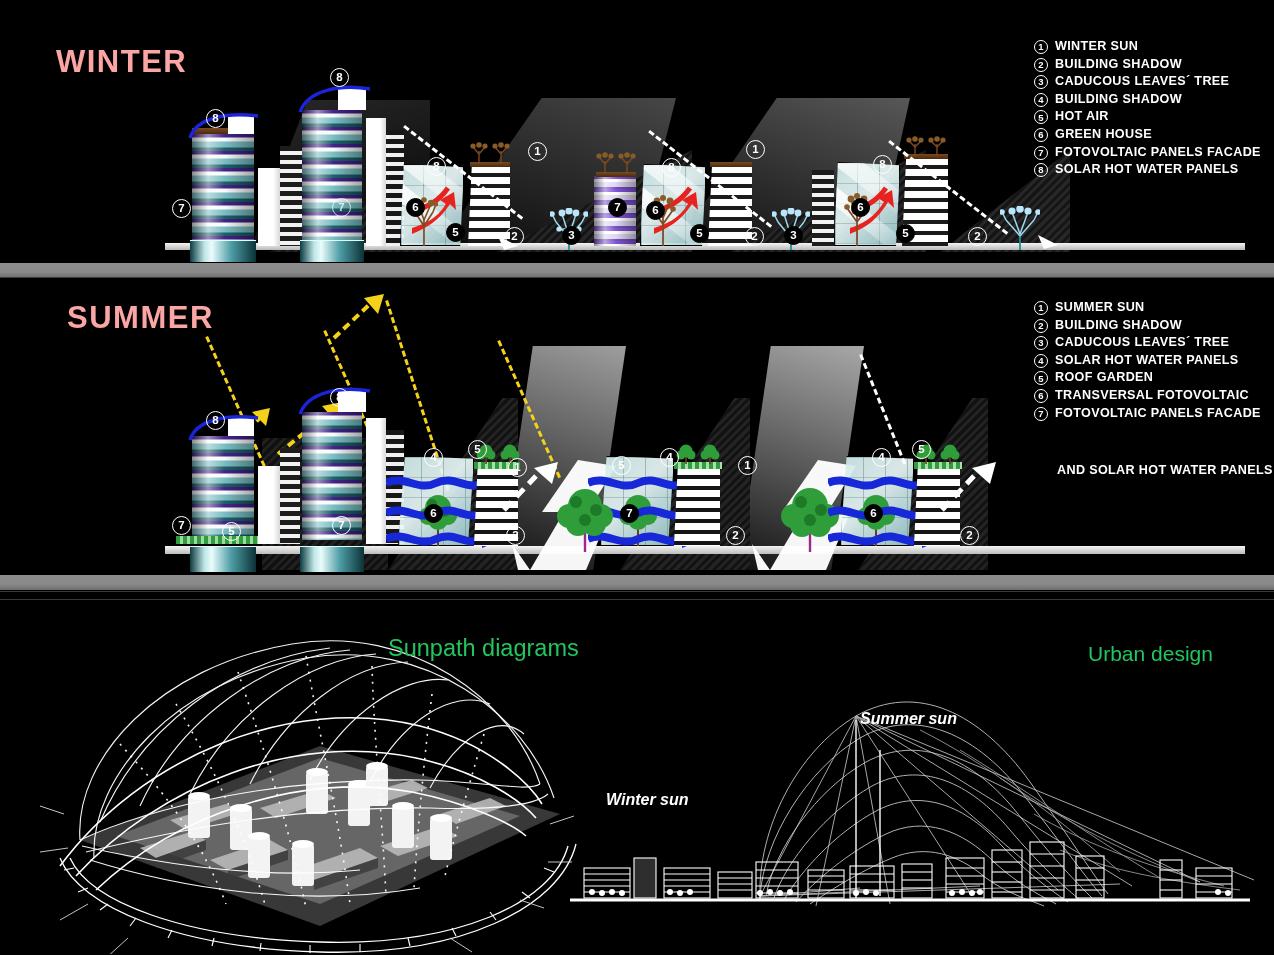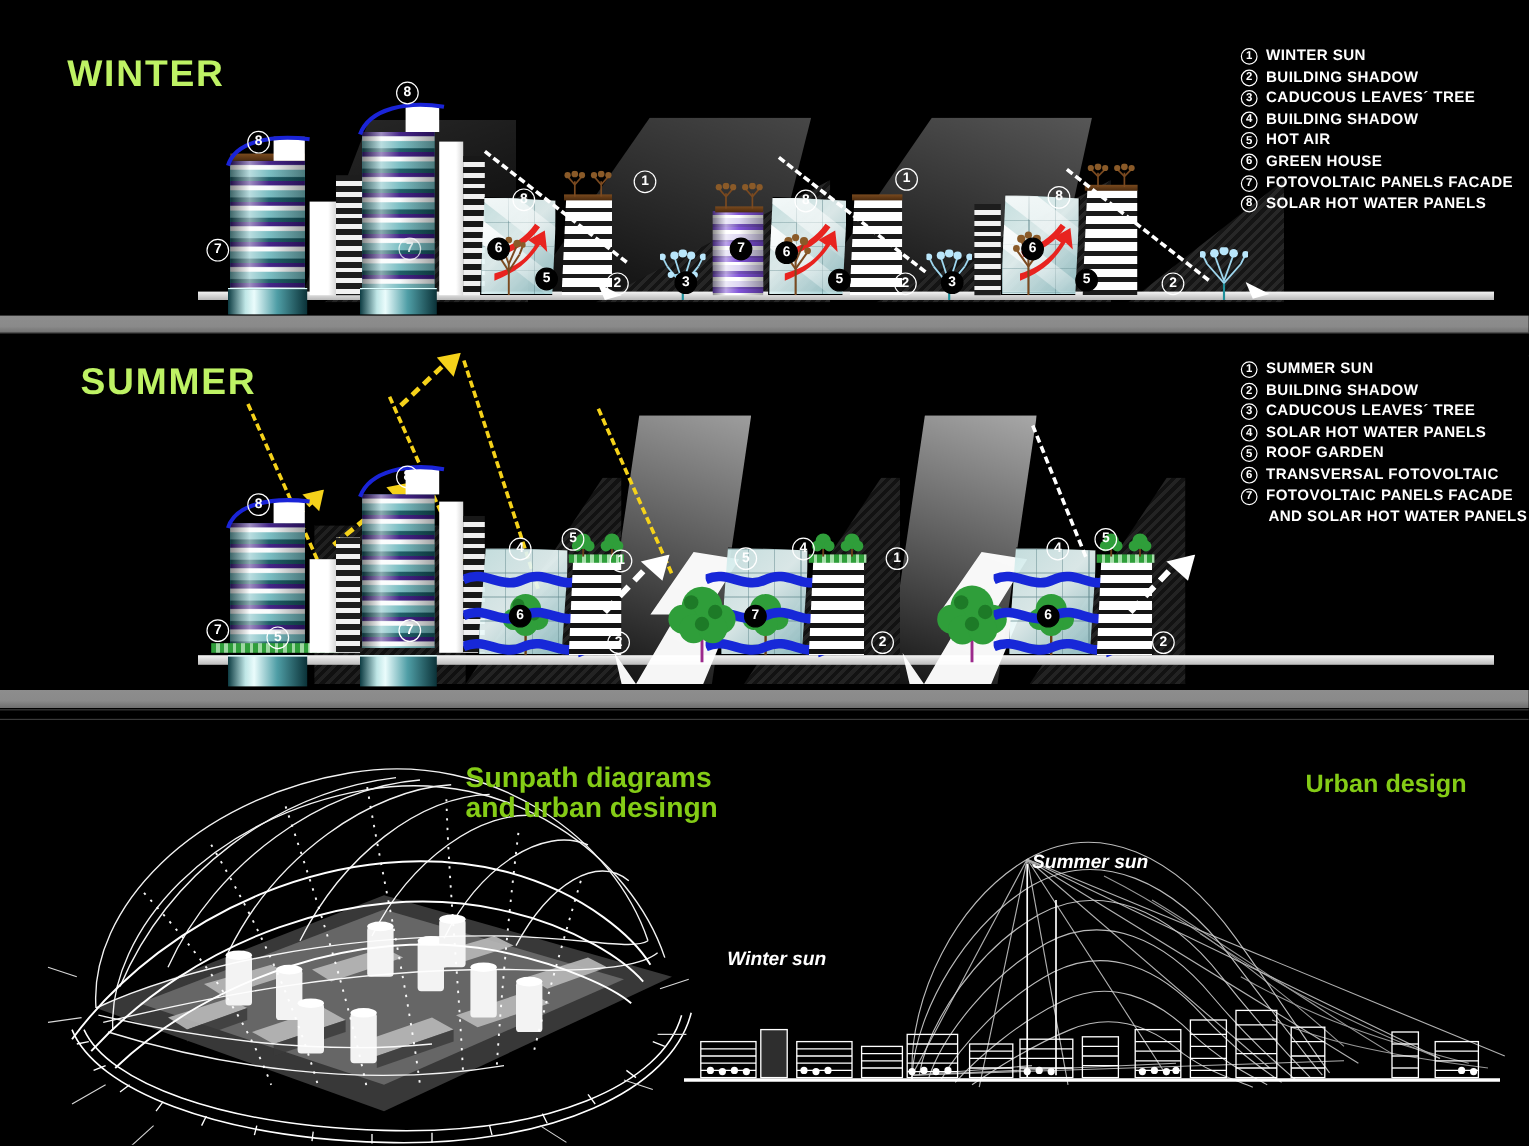--- a/index.html
+++ b/index.html
@@ -24,40 +24,40 @@
   #bar-2 { top: 575px; }
 
   .hairline { position: absolute; left: 0; width: 1274px; height: 1px; background: #3a3a3a; }
   #hl-1 { top: 277px; }
   #hl-2 { top: 296px; }
   #hl-3 { top: 591px; }
   #hl-4 { top: 599px; }
 
   
   .season-title {
-    position: absolute; color: #bef264; font-size: 31px; font-weight: bold;
+    position: absolute; color: #fca5a5; font-size: 31px; font-weight: bold;
     letter-spacing: 1.5px; white-space: nowrap;
   }
   #winter-title { left: 56px; top: 44px; }
   #summer-title { left: 56px; top: 359px; }
 
   
   .legend { position: absolute; color: #fff; }
   #winter-legend { left: 1034px; top: 39px; }
   #summer-legend { left: 1034px; top: 359px; }
   .legend-row { display: flex; align-items: flex-start; height: 17.6px; white-space: nowrap; }
   .legend-num {
     display: inline-flex; align-items: center; justify-content: center;
     width: 14px; height: 14px; border: 1.3px solid #fff; border-radius: 50%;
     font-size: 9.5px; font-weight: bold; margin-right: 7px; flex: none;
     margin-top: 1px; line-height: 1;
   }
   .legend-label { font-size: 12.6px; font-weight: bold; letter-spacing: 0.35px; }
   .legend-cont { font-size: 12.6px; font-weight: bold; letter-spacing: 0.35px;
-    padding-left: 23px; height: 17.6px; white-space: nowrap; }
+    padding-left: 23px; height: 17.6px; white-space: nowrap; margin-top: 40px; }
 
   
   .scene { position: absolute; left: 0; top: 0; width: 1274px; height: 100%; }
   .shadow-wedge { position: absolute; }
 
   
   .tower { position: absolute; }
   .tower-body { position: absolute; left: 0; top: 0; width: 100%; height: 100%;
     background:
       repeating-linear-gradient(180deg,
@@ -99,21 +99,21 @@
     width: 19px; height: 19px; border-radius: 50%; font-size: 11.5px; font-weight: bold;
     line-height: 1; }
   .badge.on-dark { background: transparent; border: 1.6px solid #fff; color: #fff; }
   .badge.on-light { background: #000; border: 1.6px solid #000; color: #fff; }
 
   
   .ray { position: absolute; height: 0; border-top: 3.5px dashed #fff; transform-origin: 0 0; }
   .ray-yellow { position: absolute; height: 0; border-top: 3px dashed #f5d21a; transform-origin: 0 0; }
 
   
-  .bp-title { position: absolute; color: #84cc16; font-weight: bold; }
+  .bp-title { position: absolute; color: #22c55e; font-weight: normal; }
   #sunpath-title { left: 388px; top: 636px; font-size: 23.5px; line-height: 25px; width: 300px; }
   #urban-title { left: 1088px; top: 642px; font-size: 21px; }
   #urban-block { position: absolute; left: 1040px; top: 682px; color: #fff;
     font-size: 13.6px; font-weight: bold; line-height: 17px; }
   .sun-label { position: absolute; color: #fff; font-size: 16px;
     font-weight: bold; font-style: italic; white-space: nowrap; }
   #summer-sun-label { left: 860px; top: 710px; }
   #winter-sun-label { left: 606px; top: 791px; }
 </style>
 </head>
@@ -1191,19 +1191,18 @@
         <line x1="296" y1="30" x2="296" y2="208"></line>
         <line x1="200" y1="210" x2="200" y2="206"></line>
         <line x1="320" y1="60" x2="320" y2="206"></line>
       </g>
     </svg>
 
   </div>
 
   <div class="bp-title" id="sunpath-title">
     <div>Sunpath diagrams</div>
-    <div>and urban desingn</div>
   </div>
   <div class="bp-title" id="urban-title">Urban design</div>
   <div class="sun-label" id="summer-sun-label">Summer sun</div>
   <div class="sun-label" id="winter-sun-label">Winter sun</div>
 
 </div>
 
 </body></html>

